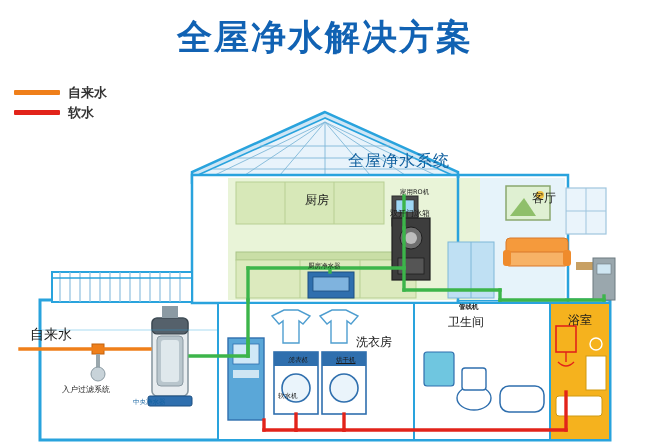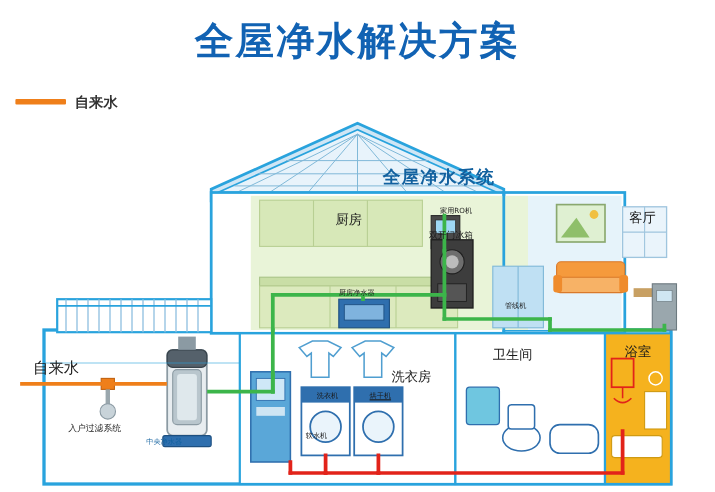--- a/index.html
+++ b/index.html
@@ -26,34 +26,38 @@
   .legend-bar{width:46px;height:5px;border-radius:1px;margin-right:8px;}
   .legend-label{font-size:13px;color:#333;font-weight:bold;}
 
   
   .lbl{font-size:12px;color:#1a1a1a;white-space:nowrap;}
   .lbl-sm{font-size:8px;color:#1a1a1a;white-space:nowrap;}
   .lbl-xs{font-size:6.5px;color:#1a1a1a;white-space:nowrap;margin-left:11px;}
   .lbl-blue{color:#12619f;text-align:right;}
 
   .sys-title{
-    font-size:16px;font-weight:bold;color:#12619f;letter-spacing:1px;
+    font-size:16px;font-weight:normal;color:#12619f;letter-spacing:1px;
   }
 </style>
 </head>
 <body>
 
 <div class="stage">
 
   <div class="abs title">全屋净水解决方案</div>
 
   <div class="abs legend">
     <div class="legend-row">
       <div class="legend-bar" style="background:#ef7f1a;"></div>
       <div class="legend-label">自来水</div>
+    </div>
+    <div class="legend-row">
+      <div class="legend-bar" style="background:#e2231a;"></div>
+      <div class="legend-label">软水</div>
     </div>
   </div>
 
   <svg class="abs" style="left:0;top:0;" width="650" height="447">
 
     <rect x="40" y="300" width="570" height="140" fill="#ffffff" stroke="#29a3dd" stroke-width="3"></rect>
 
     <polygon points="325,112 192,172 192,182 325,124 458,182 458,172" fill="#cfe6f5" stroke="#29a3dd" stroke-width="2.5"></polygon>
     <polygon points="325,118 198,175 452,175" fill="#e8f3fb" stroke="#29a3dd" stroke-width="1.6"></polygon>
 
@@ -219,30 +223,30 @@
       <line x1="566" y1="430" x2="566" y2="392"></line>
       <line x1="264" y1="430" x2="264" y2="420"></line>
     </g>
 
     <line x1="40" y1="330" x2="218" y2="330" stroke="#29a3dd" stroke-width="1.2" opacity="0.4"></line>
   </svg>
 
   <div class="abs sys-title" style="left:348px;top:151px;">全屋净水系统</div>
 
   <div class="abs lbl" style="left:305px;top:192px;text-align:center;">厨房</div>
-  <div class="abs lbl" style="left:532px;top:190px;margin-left:40px;">客厅</div>
+  <div class="abs lbl" style="left:532px;top:190px;">客厅</div>
   <div class="abs lbl" style="left:448px;top:314px;">卫生间</div>
   <div class="abs lbl" style="left:568px;top:312px;">浴室</div>
   <div class="abs lbl" style="left:356px;top:334px;">洗衣房</div>
 
   <div class="abs lbl-xs" style="left:389px;top:188px;">家用RO机</div>
   <div class="abs lbl-sm" style="left:390px;top:208px;">双开门冰箱</div>
   <div class="abs lbl-xs" style="left:297px;top:262px;">厨房净水器</div>
-  <div class="abs lbl-xs" style="left:448px;top:274px;">管线机</div>
+  <div class="abs lbl-xs" style="left:448px;top:303px;font-weight:bold;">管线机</div>
   <div class="abs lbl-xs" style="left:222px;top:392px;padding-left:45px;">软水机</div>
-  <div class="abs lbl-xs" style="left:277px;top:356px;">洗衣机</div>
+  <div class="abs lbl-xs" style="left:277px;top:356px;font-style:italic;">洗衣机</div>
   <div class="abs lbl-xs" style="left:325px;top:356px;text-decoration:underline;">烘干机</div>
   <div class="abs lbl-sm" style="left:62px;top:384px;">入户过滤系统</div>
   <div class="abs lbl-xs lbl-blue" style="left:122px;top:398px;">中央净水器</div>
 
   <div class="abs lbl" style="left:30px;top:326px;font-size:14px;">自来水</div>
 
 </div>
 
 </body></html>

